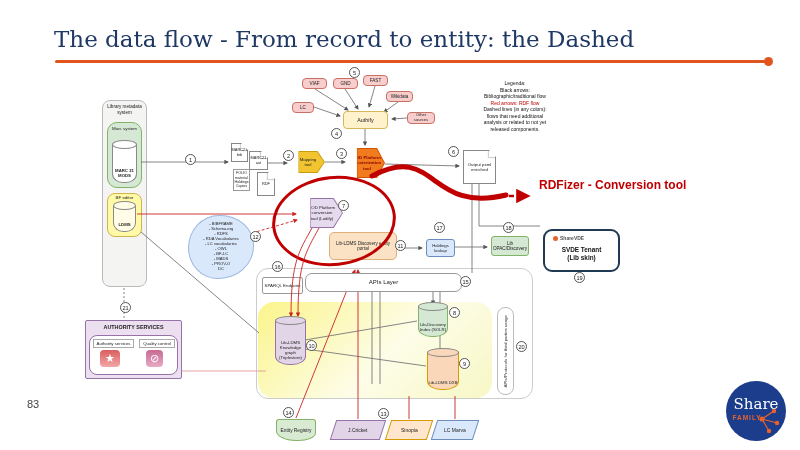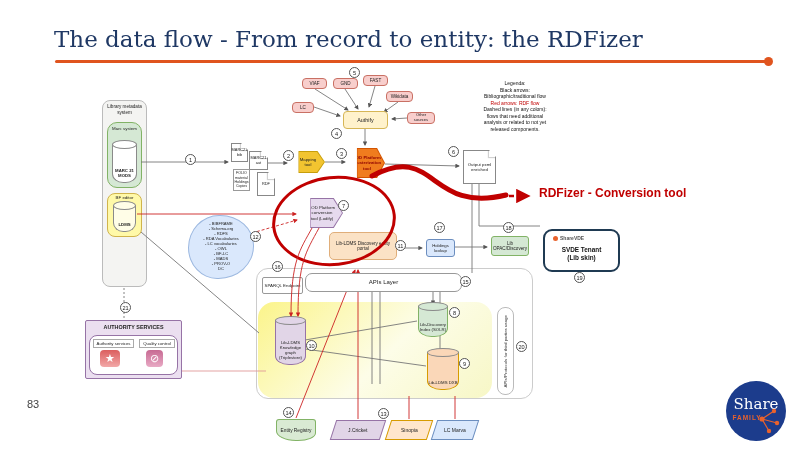--- a/index.html
+++ b/index.html
@@ -68,21 +68,21 @@
   .para span{transform:skewX(18deg);font-size:5px;}
   
   .badge{position:absolute;width:11px;height:11px;box-sizing:border-box;border:1px solid #555;border-radius:50%;
          background:#fff;font-size:5.6px;display:flex;align-items:center;justify-content:center;z-index:5;}
   
   .legend{position:absolute;left:455px;top:80px;width:120px;text-align:center;font-size:5px;line-height:1.3;z-index:3;color:#111;}
   .legend .red{color:#C00000;}
   
   .red-ellipse{position:absolute;left:272px;top:176px;width:118px;height:84px;border:3.5px solid #C00000;
                border-radius:50%;transform:rotate(-6deg);z-index:6;pointer-events:none;}
-  .rdfizer-text{position:absolute;left:539px;top:186px;font-size:12px;font-weight:bold;color:#C00000;
+  .rdfizer-text{position:absolute;left:539px;top:178px;font-size:12px;font-weight:bold;color:#C00000;
                 z-index:6;white-space:nowrap;}
   
   svg.wires{position:absolute;left:0;top:0;z-index:2;}
   svg.overlay{position:absolute;left:0;top:0;z-index:6;pointer-events:none;}
   
   .svde-box{position:absolute;left:543px;top:229px;width:77px;height:43px;border:2px solid #1F3A52;border-radius:9px;
             background:#fff;z-index:3;box-sizing:border-box;}
   .svde-brand{position:absolute;left:8px;top:4px;display:flex;align-items:center;font-size:5px;font-weight:bold;color:#555;}
   .svde-brand::before{content:"";width:5px;height:5px;border-radius:50%;background:#E8622D;margin-right:2px;display:inline-block;}
   .svde-tenant{position:absolute;left:0;top:15px;width:100%;text-align:center;font-size:6.4px;font-weight:bold;color:#111;line-height:1.3;}
@@ -92,21 +92,21 @@
   .entity-reg{position:absolute;left:276px;top:419px;width:40px;height:22px;background:#D9EAD3;border:1px solid #82B366;
               border-radius:3px 3px 45% 50%/3px 3px 8px 10px;display:flex;align-items:center;justify-content:center;
               font-size:4.8px;z-index:3;box-sizing:border-box;}
   .logo{position:absolute;left:724px;top:379px;z-index:4;}
 </style>
 </head>
 <body>
 
 <div class="slide">
 
-  <div class="title">The data flow - From record to entity: the RDFizer</div>
+  <div class="title">The data flow - From record to entity: the Dashed</div>
   <div class="rule"></div>
   <div class="rule-dot"></div>
   <div class="pagenum">83</div>
 
   <div class="container-box lib-outer"></div>
   <div class="lib-label">Library metadata system</div>
   <div class="container-box marc-sys"></div>
   <div class="marc-sys-label">Marc system</div>
   <div class="container-box bf-ed"></div>
   <div class="bf-ed-label">BF editor</div>

